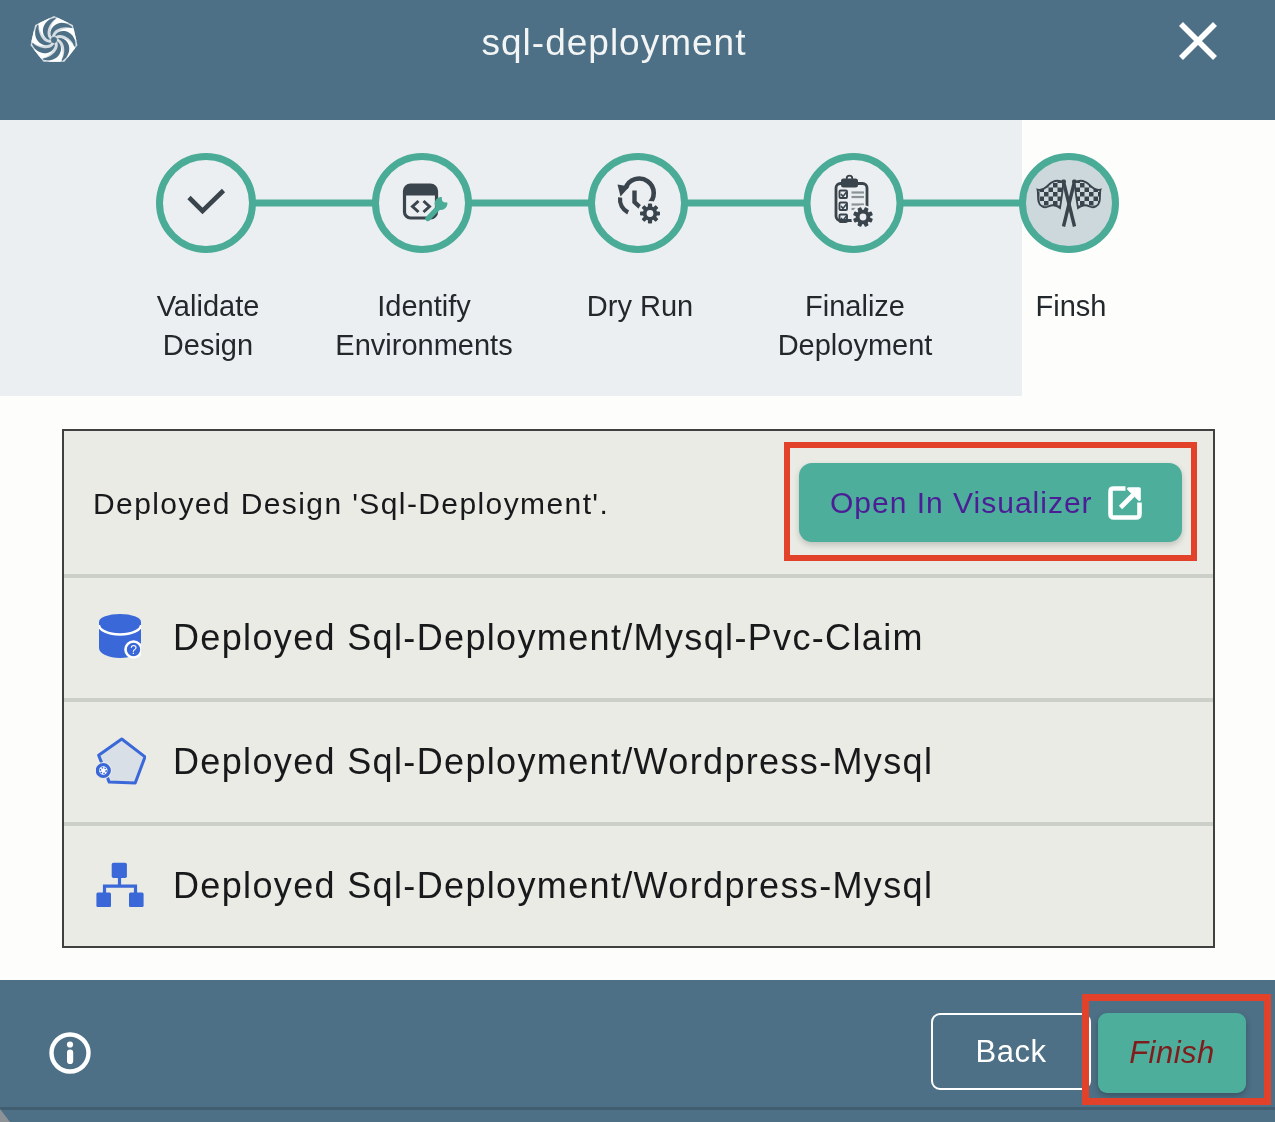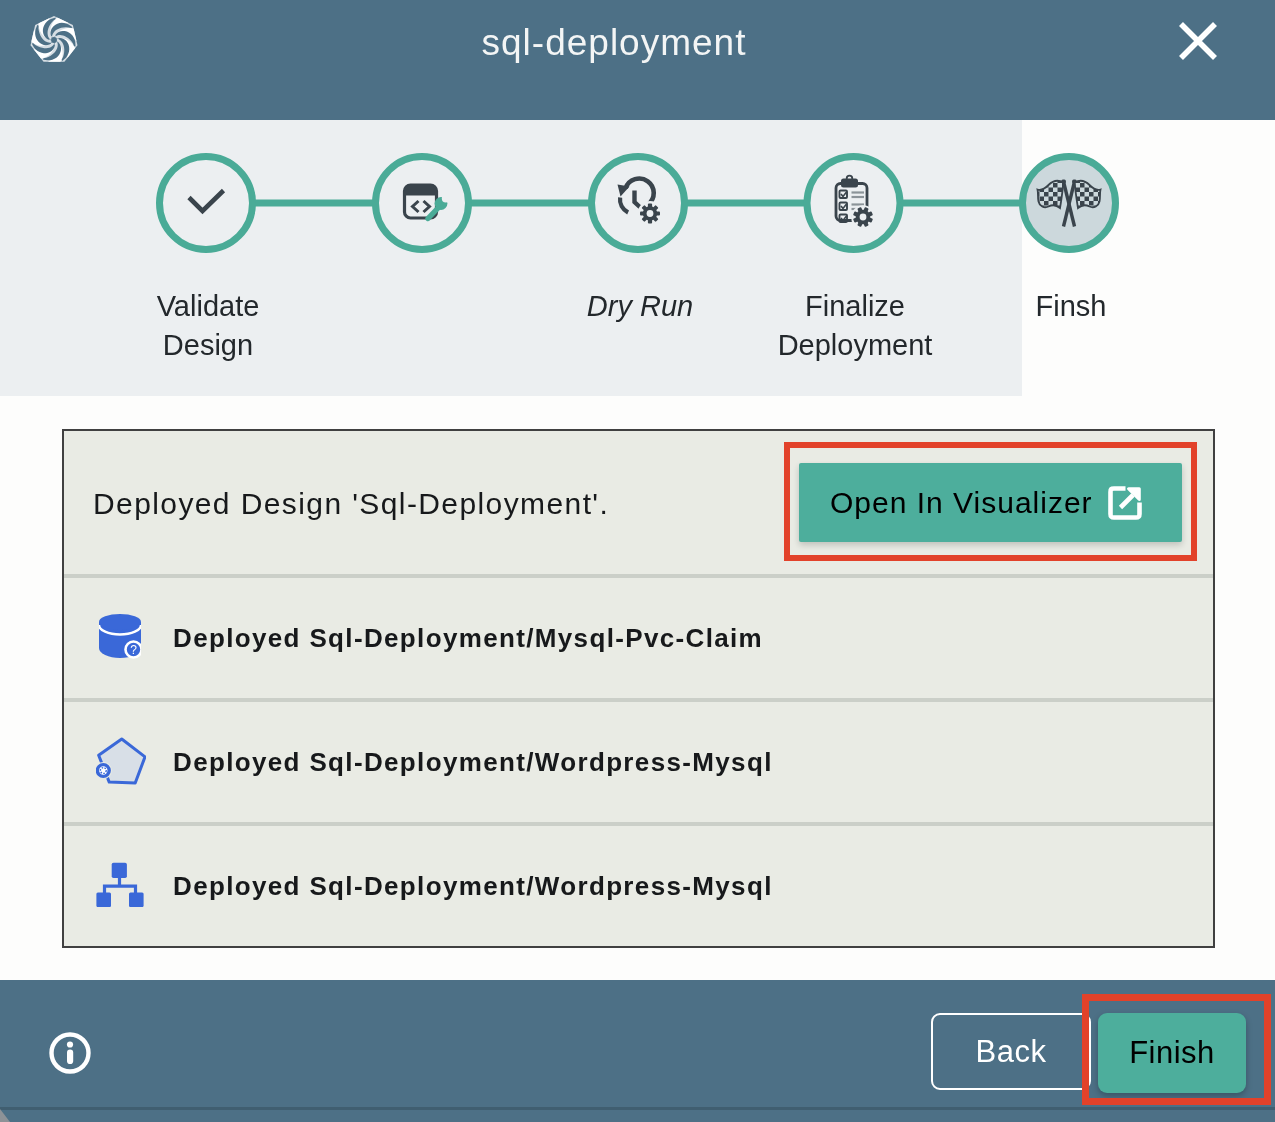--- a/index.html
+++ b/index.html
@@ -9,35 +9,35 @@
   #title{position:absolute;left:614px;top:22px;transform:translateX(-50%);
     color:#f3f5f5;font-size:37px;letter-spacing:1.0px;white-space:nowrap;}
   #stepper{position:absolute;left:0;top:120px;width:1022px;height:276px;background:#eceff1;}
   .steplabel{position:absolute;top:167px;width:260px;text-align:center;
     font-size:29px;line-height:39px;color:#23282c;}
   #content{position:absolute;left:0;top:396px;width:1275px;height:584px;background:#fdfdfc;}
   #listbox{position:absolute;left:62px;top:33px;width:1149px;border:2px solid #404040;}
   .row{position:relative;background:#e9ebe4;}
   .sep{height:4px;background:#cbcfc8;}
   .rowtext{position:absolute;left:109px;top:50%;transform:translateY(-50%);
-    font-size:26px;color:#17191b;letter-spacing:1.35px;white-space:nowrap;font-weight:bold;}
+    font-size:36px;color:#17191b;letter-spacing:1.35px;white-space:nowrap;}
   #r1text{position:absolute;left:29px;top:73px;transform:translateY(-50%);
     font-size:30px;color:#17191b;letter-spacing:1.4px;white-space:nowrap;}
-  #openbtn{position:absolute;left:735px;top:32px;width:383px;height:79px;border-radius:2px;
-    background:#4dae9c;color:#000000;box-shadow:0 3px 6px rgba(0,0,0,0.18);}
+  #openbtn{position:absolute;left:735px;top:32px;width:383px;height:79px;border-radius:13px;
+    background:#4dae9c;color:#4c1d95;box-shadow:0 3px 6px rgba(0,0,0,0.18);}
   #openbtn span{position:absolute;left:31px;top:50%;transform:translateY(-50%);
     font-size:30px;letter-spacing:1.0px;white-space:nowrap;}
   .redbox{position:absolute;border:6px solid #e2422a;}
   #footer{position:absolute;left:0;top:980px;width:1275px;height:142px;background:#4d7086;}
   #backbtn{position:absolute;left:931px;top:1013px;width:160px;height:77px;border:2.5px solid #fff;
     border-radius:9px;box-sizing:border-box;color:#fff;font-size:31px;
     display:flex;align-items:center;justify-content:center;letter-spacing:0.5px;}
   #finishbtn{position:absolute;left:1098px;top:1013px;width:148px;height:80px;background:#4dae9c;
-    border-radius:9px;color:#000000;font-size:31px;display:flex;align-items:center;
-    justify-content:center;letter-spacing:0.5px;box-shadow:0 3px 6px rgba(0,0,0,0.25);}
+    border-radius:9px;color:#7f1d1d;font-size:31px;display:flex;align-items:center;
+    justify-content:center;letter-spacing:0.5px;box-shadow:0 3px 6px rgba(0,0,0,0.25);font-style:italic;}
   #redbox2{position:absolute;left:1082px;top:994px;width:189px;height:111px;
     border:7px solid #e2422a;box-sizing:border-box;}
 </style>
 </head>
 <body>
 <div id="header">
   <svg class="abs" style="left:29px;top:15px" width="50" height="50" viewBox="-27 -27 54 54" id="logosvg">
       <defs>
         <clipPath id="hcl">
           <path d="M0.00 -26.00 L20.33 -16.21 L25.35 5.79 L11.28 23.43 L-11.28 23.43 L-25.35 5.79 L-20.33 -16.21 Z"></path>
@@ -134,21 +134,22 @@
         </pattern>
       </defs>
       <line x1="1063.5" y1="61.5" x2="1074.5" y2="106.5" stroke="#3a444c" stroke-width="3.4"></line>
       <line x1="1074.5" y1="61.5" x2="1063.5" y2="106.5" stroke="#3a444c" stroke-width="3.4"></line>
       <rect x="1061.3" y="59.5" width="4.6" height="4" rx="1.5" fill="#3a444c"></rect>
       <rect x="1072.1" y="59.5" width="4.6" height="4" rx="1.5" fill="#3a444c"></rect>
       <path d="M1063.5 62.5 C1058 59.5 1052.5 61 1048.5 65 C1044.5 69 1040.5 70.5 1037.5 69.5 C1038.5 73.5 1037.5 77.5 1038.5 81.5 C1039.5 86 1044 88.5 1048.5 86.5 C1052.5 84.5 1056.5 85 1060 88 C1061.5 80 1062.5 71 1063.5 62.5 Z" fill="url(#chk)" stroke="#3a444c" stroke-width="1.8"></path>
       <path d="M1074.5 62.5 C1080 59.5 1085.5 61 1089.5 65 C1093.5 69 1097.5 70.5 1100.5 69.5 C1099.5 73.5 1100.5 77.5 1099.5 81.5 C1098.5 86 1094 88.5 1089.5 86.5 C1085.5 84.5 1081.5 85 1078 88 C1076.5 80 1075.5 71 1074.5 62.5 Z" fill="url(#chk)" stroke="#3a444c" stroke-width="1.8"></path>
     </svg>
   <div class="steplabel" style="left:78px;">Validate<br>Design</div>
-  <div class="steplabel" style="left:510px;font-style:italic;">Dry Run</div>
+  <div class="steplabel" style="left:294px;">Identify<br>Environments</div>
+  <div class="steplabel" style="left:510px;">Dry Run</div>
   <div class="steplabel" style="left:725px;">Finalize<br>Deployment</div>
   <div class="steplabel" style="left:941px;">Finsh</div>
 </div>
 
 <div id="content">
   <div id="listbox">
     <div class="row" style="height:143px;">
       <div id="r1text">Deployed Design 'Sql-Deployment'.</div>
       <div id="openbtn">
           <span>Open In Visualizer</span>

